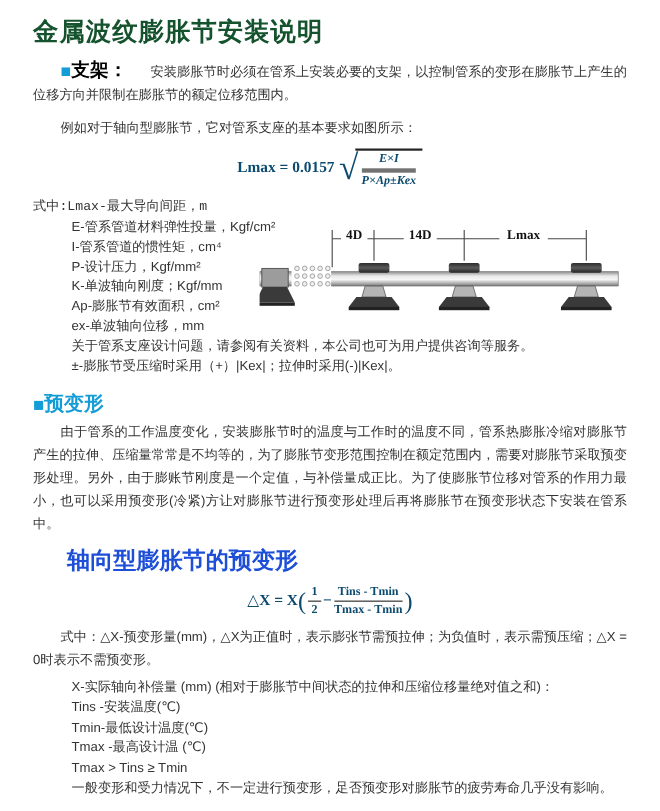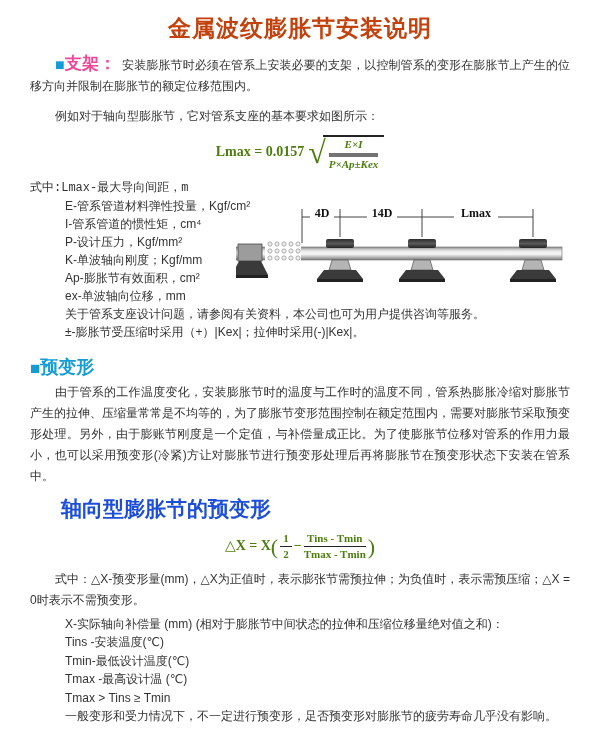--- a/index.html
+++ b/index.html
@@ -2,33 +2,33 @@
 <html><head>
 <meta charset="utf-8">
 <style>
   html,body{margin:0;padding:0;}
   body{
     width:600px;height:737px;background:#ffffff;overflow:hidden;position:relative;
     font-family:"Liberation Sans","DejaVu Sans",sans-serif;color:#333;
   }
   .page{padding:0 30px;position:relative;}
   .doc-title{
-    text-align:center;font-size:23px;font-weight:bold;color:#c2410c;
+    font-size:23px;font-weight:bold;color:#14532d;
     margin:13px 0 9px;letter-spacing:1px;
   }
   .para{font-size:12px;line-height:20px;text-align:justify;color:#333;}
   .first-para{text-indent:25px;line-height:21px;}
   .sec-marker{color:#139cd6;font-size:16px;vertical-align:-1px;}
-  .sec-inline-head{color:#ec4899;font-size:17px;font-weight:bold;margin-right:6px;}
+  .sec-inline-head{color:#000000;font-size:17px;font-weight:bold;margin-right:21px;}
   .example-line{text-indent:25px;font-size:12px;line-height:19px;margin-top:10px;}
 
   
   .formula{
     text-align:center;font-family:"Liberation Serif","DejaVu Serif",serif;
-    font-weight:bold;color:#4d7c0f;
+    font-weight:bold;color:#0c4a6e;
   }
   .formula1{margin:9px 0 7px;font-size:14px;}
   .sqrt-sign{font-size:32px;font-weight:normal;line-height:0;vertical-align:-7px;margin-left:4px;margin-right:-3px;}
   .radicand{
     display:inline-block;border-top:2px solid #222;padding:1px 6px 0;
     vertical-align:middle;font-style:italic;font-size:11px;line-height:1.25;font-weight:bold;
   }
   .radicand .num{display:block;border-bottom:4px solid #737373;padding:0 4px 1px;}
   .radicand .den{display:block;padding-top:1px;}
   .frac{display:inline-block;vertical-align:middle;font-size:11px;line-height:1.2;text-align:center;margin:0 2px;}

